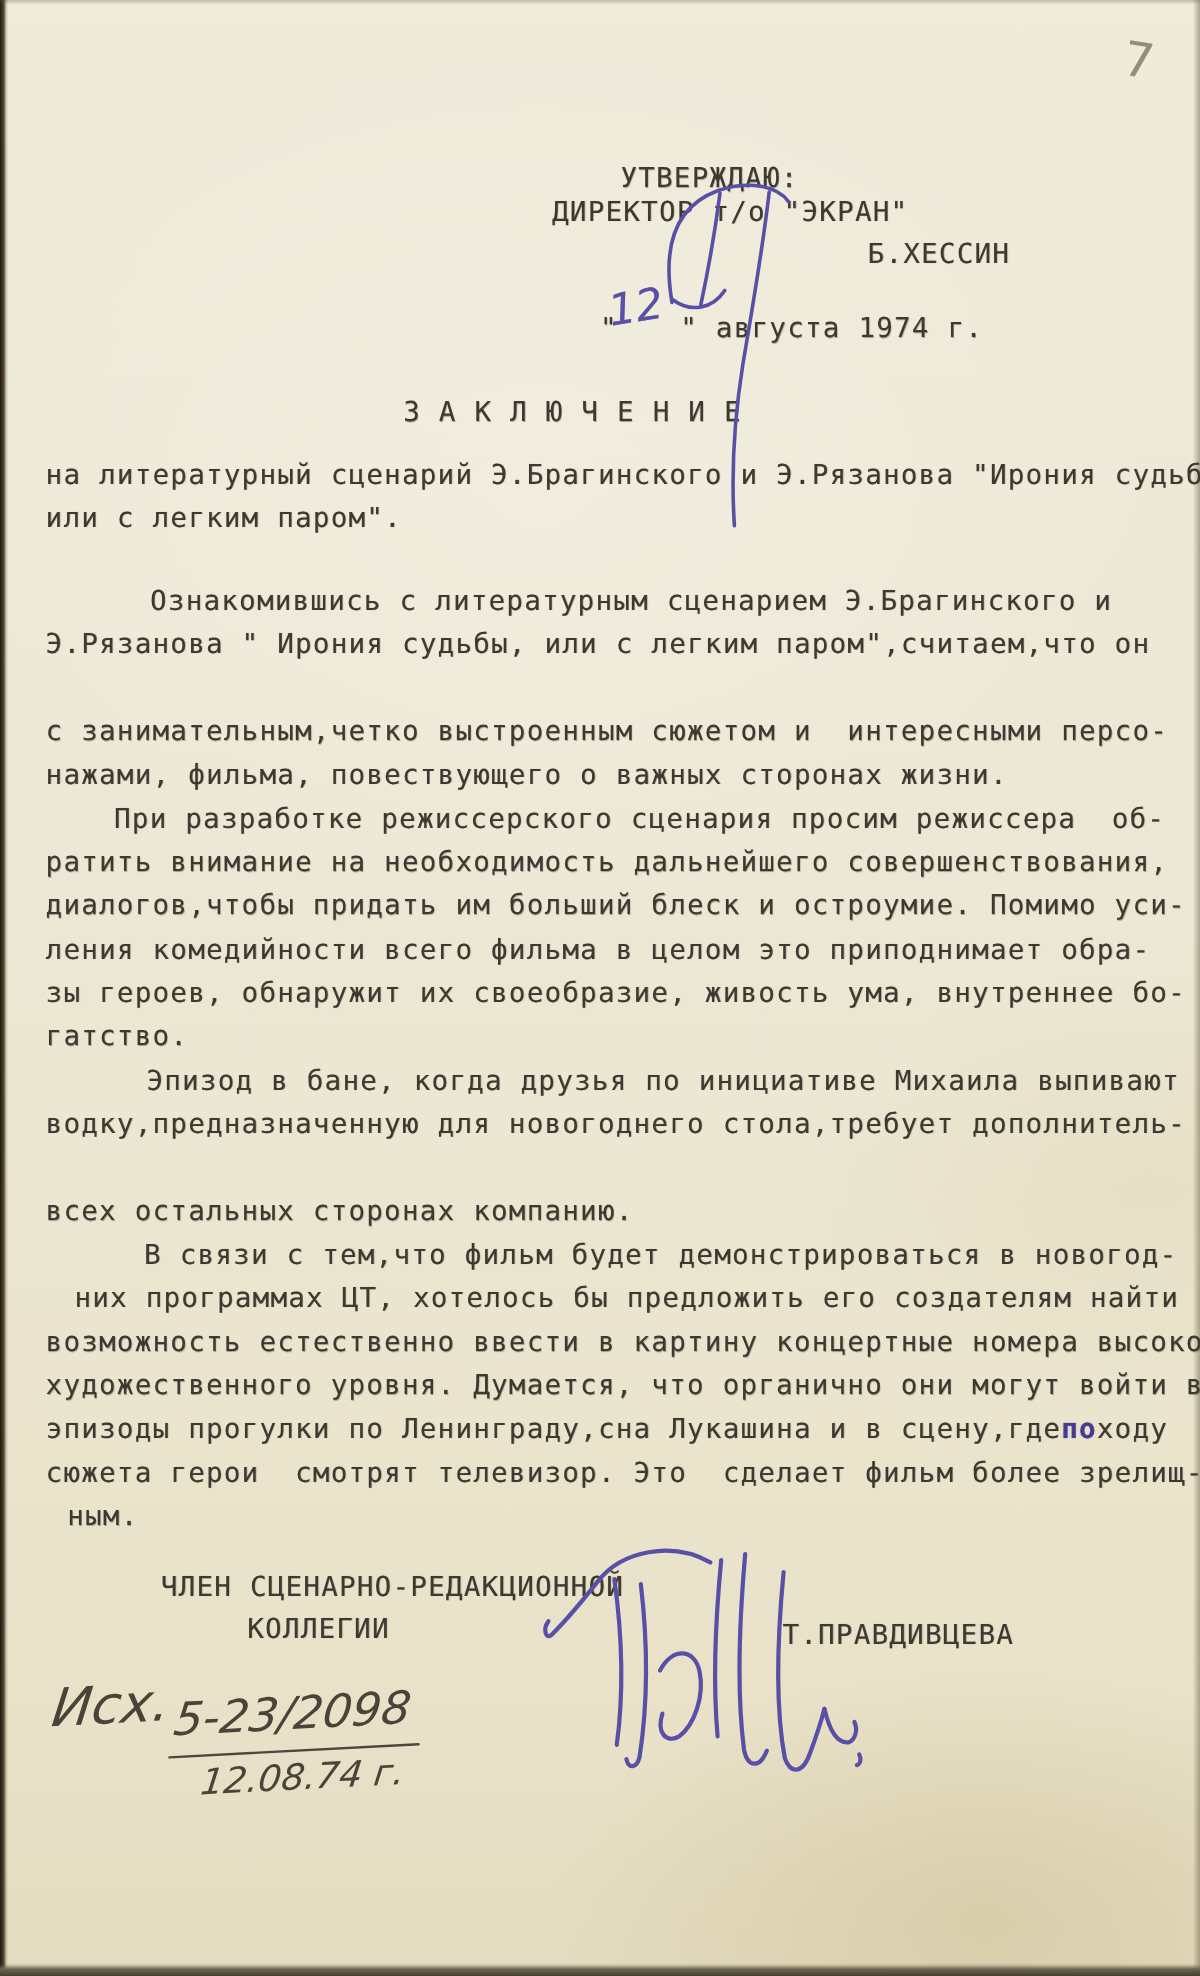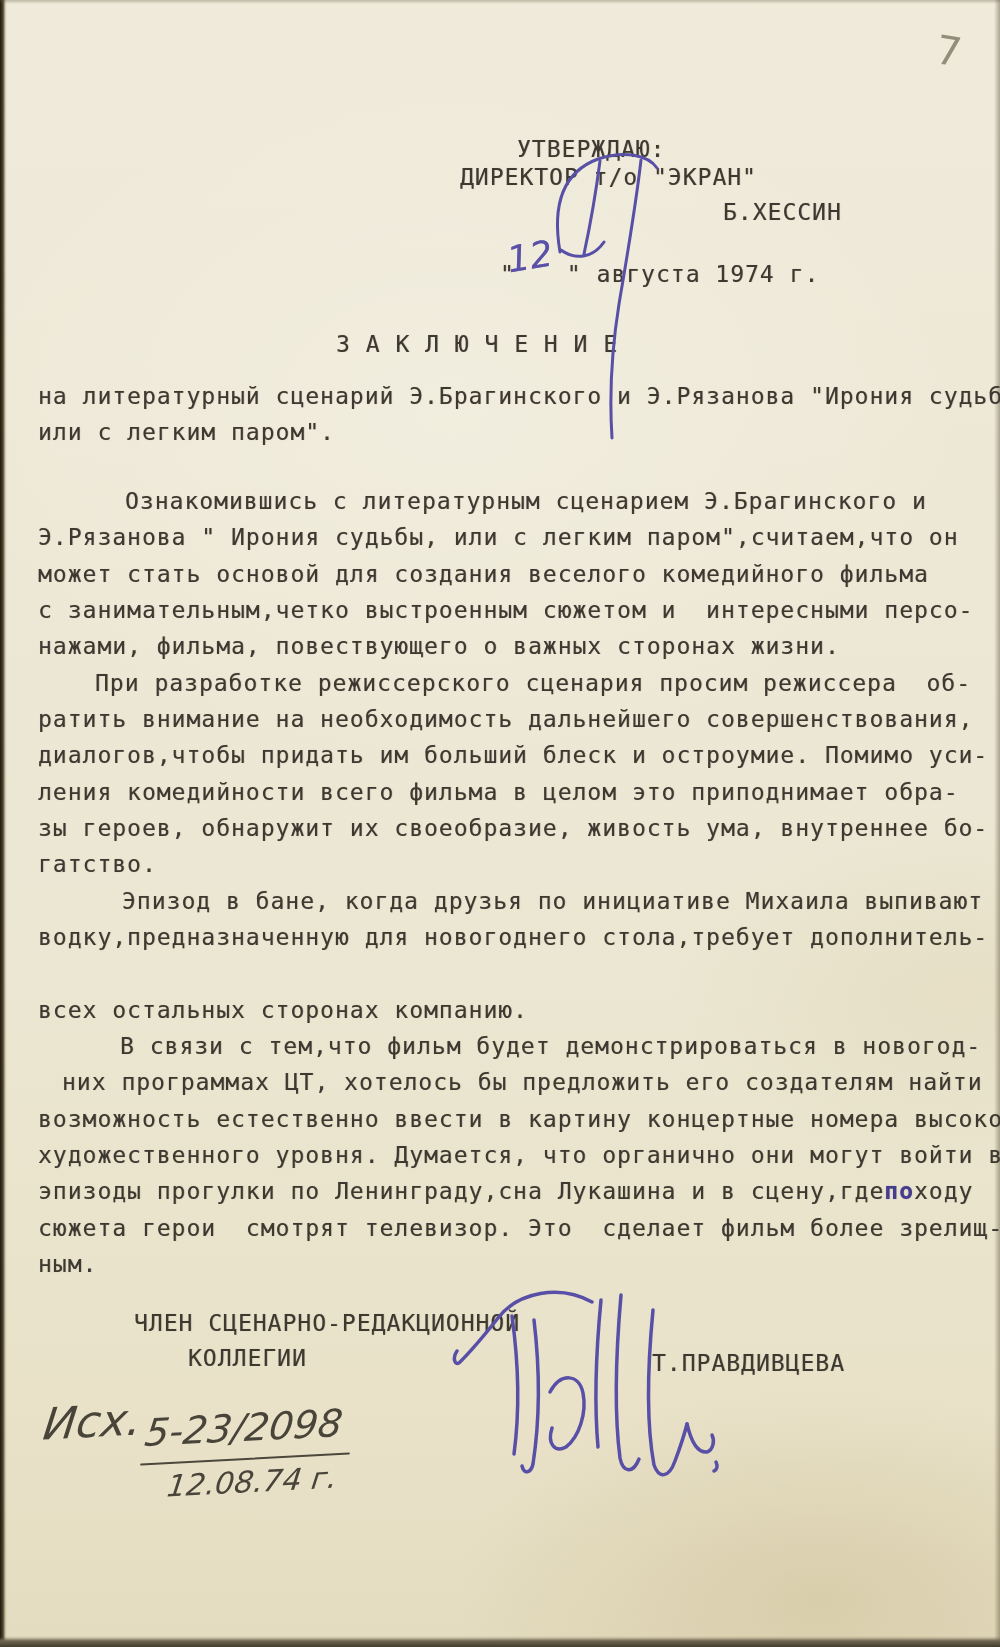--- a/index.html
+++ b/index.html
@@ -82,21 +82,20 @@
   <div class="tl" style="left:500px;top:261px;"><span>"</span><span style="display:inline-block;width:52px;"></span><span>" августа 1974 г.</span></div>
   <div class="hw-blue" style="left:507px;top:236px;font-size:36px;transform:rotate(-9deg);">12</div>
 
   <div class="tl" style="left:336px;top:331px;">З А К Л Ю Ч Е Н И Е</div>
 
   <div class="tl" style="left:38px;top:383px;">на литературный сценарий Э.Брагинского и Э.Рязанова "Ирония судьбы</div>
   <div class="tl" style="left:38px;top:419px;">или с легким паром".</div>
 
   <div class="tl" style="left:125px;top:488px;">Ознакомившись с литературным сценарием Э.Брагинского и</div>
   <div class="tl" style="left:38px;top:524px;">Э.Рязанова " Ирония судьбы, или с легким паром",считаем,что он</div>
-  <div class="tl" style="left:38px;top:561px;">может стать основой для создания веселого комедийного фильма</div>
   <div class="tl" style="left:38px;top:597px;">с занимательным,четко выстроенным сюжетом и  интересными персо-</div>
   <div class="tl" style="left:38px;top:633px;">нажами, фильма, повествующего о важных сторонах жизни.</div>
 
   <div class="tl" style="left:38px;top:706px;">ратить внимание на необходимость дальнейшего совершенствования,</div>
   <div class="tl" style="left:95px;top:670px;">При разработке режиссерского сценария просим режиссера  об-</div>
   <div class="tl" style="left:38px;top:779px;">ления комедийности всего фильма в целом это приподнимает обра-</div>
   <div class="tl" style="left:38px;top:742px;">диалогов,чтобы придать им больший блеск и остроумие. Помимо уси-</div>
   <div class="tl" style="left:38px;top:815px;">зы героев, обнаружит их своеобразие, живость ума, внутреннее бо-</div>
   <div class="tl" style="left:38px;top:851px;">гатство.</div>
 
@@ -105,24 +104,24 @@
   <div class="tl" style="left:38px;top:997px;">всех остальных сторонах компанию.</div>
 
   <div class="tl" style="left:120px;top:1033px;">В связи с тем,что фильм будет демонстрироваться в новогод-</div>
   <div class="tl" style="left:38px;top:1069px;margin-left:24px;">них программах ЦТ, хотелось бы предложить его создателям найти</div>
   <div class="tl" style="left:38px;top:1106px;">возможность естественно ввести в картину концертные номера высоко</div>
   <div class="tl" style="left:38px;top:1142px;">художественного уровня. Думается, что органично они могут войти в</div>
 
   <div class="tl" style="left:38px;top:1178px;"><span>эпизоды прогулки по Ленинграду,сна Лукашина и в сцену,где</span><span class="correction-insert">по</span><span>ходу</span></div>
 
   <div class="tl" style="left:38px;top:1215px;">сюжета герои  смотрят телевизор. Это  сделает фильм более зрелищ-</div>
-  <div class="tl" style="left:38px;top:1251px;text-align:right;">ным.</div>
+  <div class="tl" style="left:56px;top:1251px;text-align:right;">ным.</div>
 
   <div class="tl" style="left:134px;top:1310px;">ЧЛЕН СЦЕНАРНО-РЕДАКЦИОННОЙ</div>
-  <div class="tl" style="left:188px;top:1345px;">КОЛЛЕГИИ</div>
+  <div class="tl" style="left:206px;top:1345px;">КОЛЛЕГИИ</div>
   <div class="tl" style="left:652px;top:1350px;">Т.ПРАВДИВЦЕВА</div>
 
   <div class="hw-dark" style="left:44px;top:1396px;font-size:44px;">Исх.</div>
   <div class="hw-dark" style="left:146px;top:1406px;font-size:38px;">5-23/2098</div>
   <div class="hw-underline" style="left:140px;top:1458px;width:210px;"></div>
   <div class="hw-dark" style="left:168px;top:1464px;font-size:30px;">12.08.74 г.</div>
 
   <svg class="ink" viewBox="0 0 1000 1647">
 
     <g stroke-width="3">

